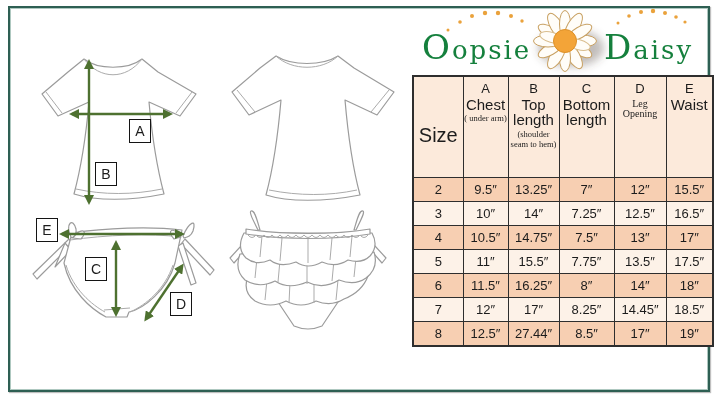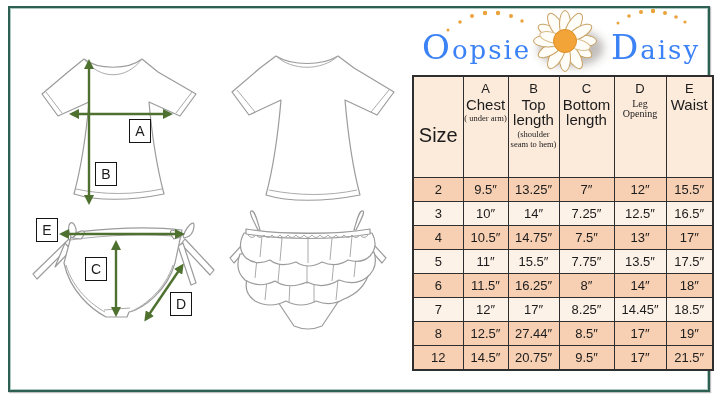--- a/index.html
+++ b/index.html
@@ -16,25 +16,25 @@
   .mlabel{position:absolute;width:20px;height:22px;background:#fff;border:1.5px solid #141414;
           display:flex;align-items:center;justify-content:center;font-size:14px;z-index:5;}
   #label-a{left:129px;top:119px;}
   #label-b{left:95px;top:162px;}
   #label-e{left:36px;top:218px;}
   #label-c{left:85px;top:257px;}
   #label-d{left:170px;top:292px;}
 
   
   .logo{position:absolute;left:412px;top:4px;width:300px;height:74px;z-index:4;}
-  .logo-word{position:absolute;top:26px;font-family:"DejaVu Serif",serif;color:#3b82f6;
+  .logo-word{position:absolute;top:26px;font-family:"DejaVu Serif",serif;color:#15803d;
              font-size:26px;line-height:1;letter-spacing:2px;}
   .logo-word::first-letter{font-size:34px;}
   #logo-word1{left:10px;}
-  #logo-word2{left:199px;}
+  #logo-word2{left:192px;}
   .logo-dots{position:absolute;left:0;top:0;}
   .logo-daisy{position:absolute;left:106px;top:0;}
 
   
   table.size-table{position:absolute;left:412px;top:75px;border-collapse:collapse;
         table-layout:fixed;border:2px solid #2e2e2e;background:#fceadb;}
   .size-table th,.size-table td{border:1px solid #2e2e2e;padding:0;text-align:center;}
   .size-table thead th{height:84px;vertical-align:top;background:#fceadb;font-weight:400;padding-top:4px;}
   .size-table thead th.c0{vertical-align:middle;padding-top:16px;}
   .hsize{font-size:20px;}
@@ -272,23 +272,15 @@
           <td>18.5″</td>
         </tr>
         <tr class="dark">
           <td>8</td>
           <td>12.5″</td>
           <td>27.44″</td>
           <td>8.5″</td>
           <td>17″</td>
           <td>19″</td>
         </tr>
-        <tr class="dark">
-          <td>12</td>
-          <td>14.5″</td>
-          <td>20.75″</td>
-          <td>9.5″</td>
-          <td>17″</td>
-          <td>21.5″</td>
-        </tr>
       </tbody>
   </table>
 </div>
 
 </body></html>

